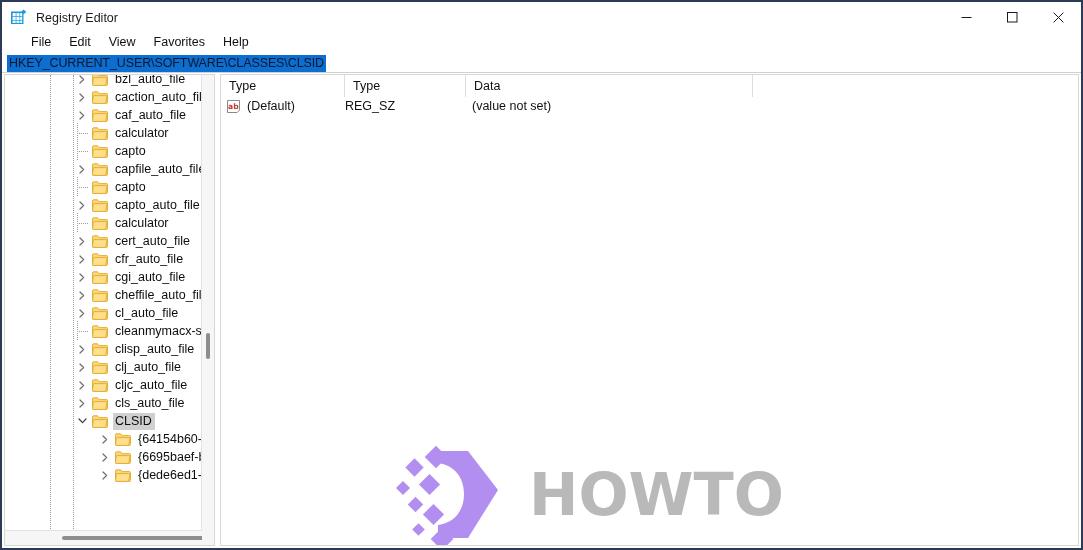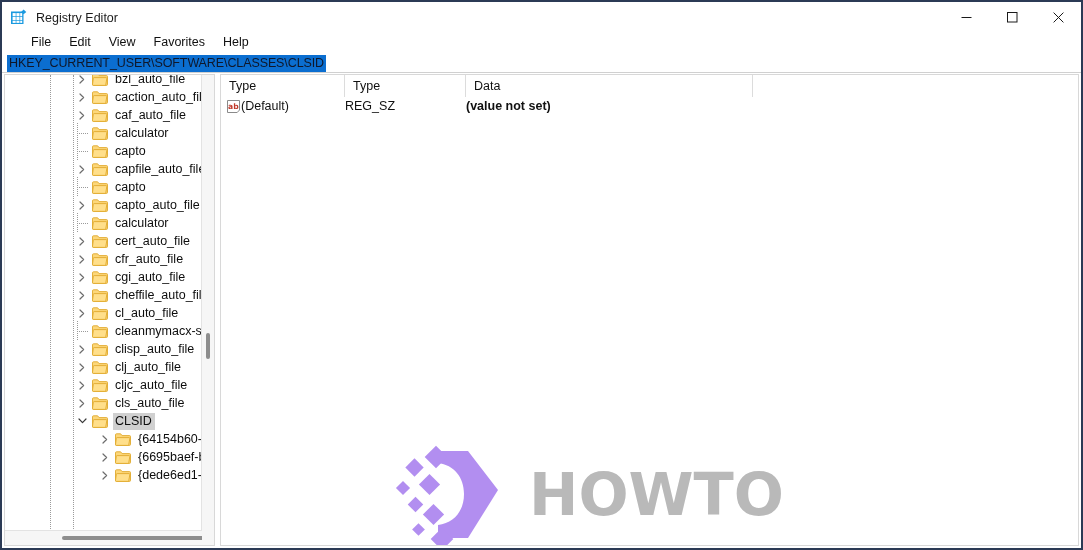--- a/index.html
+++ b/index.html
@@ -283,23 +283,23 @@
   }
   .lcell {
     position: absolute;
     top: 0;
     height: 19px;
     line-height: 19px;
     font-size: 12.5px;
     color: #111111;
     white-space: nowrap;
   }
-  #cell-name { left: 20px; }
+  #cell-name { left: 26px; }
   #cell-type { left: 124px; }
-  #cell-data { left: 245px; font-weight: bold; }
+  #cell-data { left: 251px; }
   #ab-icon {
     position: absolute;
     left: 6px; top: 3px;
     width: 13px; height: 17px;
   }
 
   
   #watermark {
     position: absolute;
     left: 173px;

